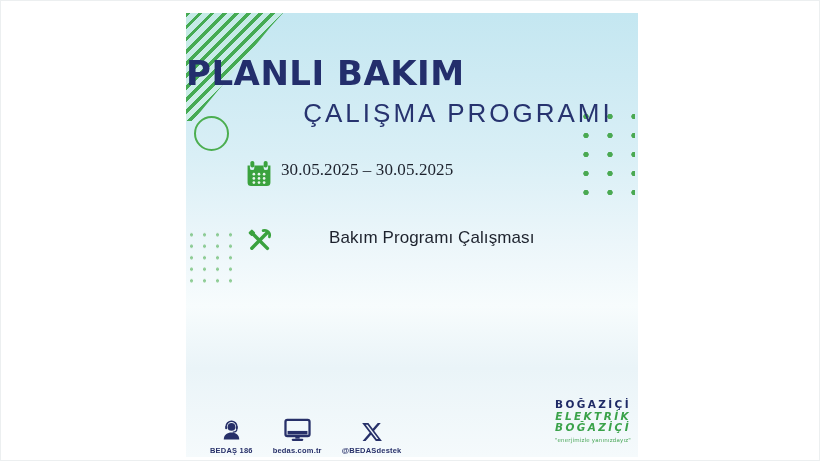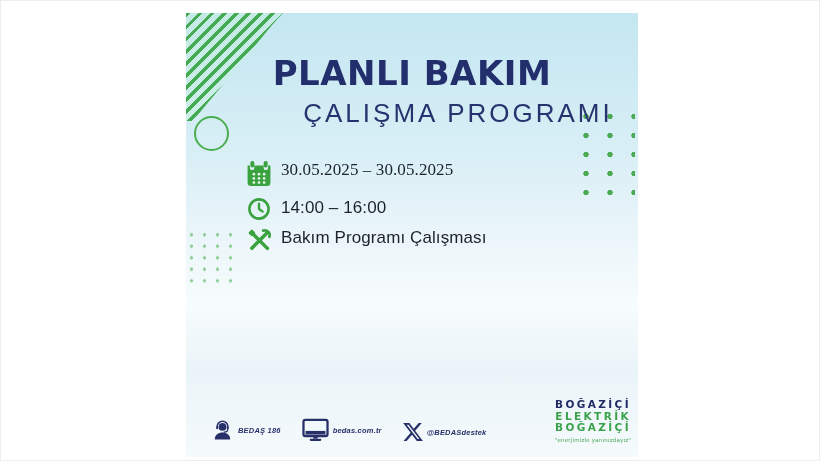--- a/index.html
+++ b/index.html
@@ -32,55 +32,55 @@
     background-image:radial-gradient(circle,#4aa952 2.4px,rgba(74,169,82,0) 3px);
     background-size:24px 19px;background-position:2px 2px;background-repeat:repeat;
   }
   .dots-left{
     position:absolute;left:-1px;top:216px;width:50px;height:56px;
     background-image:radial-gradient(circle,rgba(76,174,80,.6) 1.3px,rgba(76,174,80,0) 1.9px);
     background-size:13px 11.5px;background-repeat:repeat;
   }
   
   .title1{
-    position:absolute;left:0;top:42px;width:100%;text-align:center;
+    position:absolute;left:0;top:42px;width:100%;
     font-family:"DejaVu Sans","Liberation Sans",sans-serif;
     font-weight:bold;font-size:34px;line-height:1.1;color:#232e6c;letter-spacing:.5px;
   }
   .title2{
     position:absolute;left:0;top:85px;width:100%;text-align:center;
     font-family:"Liberation Sans",sans-serif;
     font-weight:400;font-size:26px;color:#27336f;letter-spacing:3px;padding-left:46px;
   }
   
   .row{position:absolute;display:flex;align-items:flex-start;}
   .row .ic{width:30px;flex:0 0 30px;display:flex;justify-content:center;}
   .row .tx{
     margin-left:7px;font-size:17px;color:#1d222d;line-height:22.5px;
     letter-spacing:.1px;
   }
   #row-date{left:58px;top:146px;font-family:Liberation Serif, serif;}
   #row-time{left:58px;top:184px;}
-  #row-work{left:58px;top:214px;}
+  #row-work{left:58px;top:214px;gap:48px;}
   #row-loc{left:58px;top:246px;}
   #row-loc .tx{width:330px;}
   
   .contacts{
     position:absolute;left:24px;top:404px;display:flex;align-items:flex-end;gap:20px;
   }
-  .contact{display:flex;align-items:center;gap:3px;font-style:italic;}
+  .contact{display:flex;flex-direction:column;align-items:center;gap:3px;}
   .contact .label{
     font-size:7.5px;font-weight:bold;color:#273069;letter-spacing:.2px;white-space:nowrap;
   }
   .logo{
     position:absolute;right:7px;top:386px;width:92px;text-align:right;
     font-family:"DejaVu Sans","Liberation Sans",sans-serif;
   }
   .logo .l1{font-size:10.5px;font-weight:bold;letter-spacing:2.4px;color:#1f2a66;line-height:11.5px;}
-  .logo .l2,.logo .l3{font-size:10.5px;font-weight:bold;letter-spacing:2.4px;color:#3aa24a;line-height:11.5px;}
+  .logo .l2,.logo .l3{font-size:10.5px;font-weight:bold;letter-spacing:2.4px;color:#3aa24a;line-height:11.5px;font-style:italic;}
   .logo .tag{font-size:5.5px;color:#4aa758;margin-top:3px;letter-spacing:.2px;}
   svg{display:block;}
 </style>
 </head>
 <body>
 
 <div id="stage">
   <div id="card">
 
     <div class="stripes"></div>
@@ -106,29 +106,20 @@
               <circle cx="16.4" cy="16.2" r="1.15"></circle>
             <circle cx="7.6" cy="19.8" r="1.15"></circle>
               <circle cx="12" cy="19.8" r="1.15"></circle>
               <circle cx="16.4" cy="19.8" r="1.15"></circle>
           </g>
         </svg>
       </span>
       <span class="tx">30.05.2025 – 30.05.2025</span>
     </div>
 
-    <div class="row" id="row-time">
-      <span class="ic">
-        <svg width="24" height="24" viewBox="0 0 24 24">
-          <circle cx="12" cy="12" r="9.6" fill="none" stroke="#3aa23e" stroke-width="2.6"></circle>
-          <path d="M12 6.8 V12 L15.6 14.6" fill="none" stroke="#3aa23e" stroke-width="2.4" stroke-linecap="round" stroke-linejoin="round"></path>
-        </svg>
-      </span>
-      <span class="tx">14:00 – 16:00</span>
-    </div>
 
     <div class="row" id="row-work">
       <span class="ic">
         <svg width="27" height="27" viewBox="0 0 24 24">
           <g stroke="#3aa23e" stroke-linecap="round">
             <path d="M5.2 5.2 L19 19" stroke-width="3.1"></path>
             <rect x="2.9" y="2.9" width="4.6" height="4.6" rx="1" transform="rotate(45 5.2 5.2)" fill="#3aa23e" stroke="none"></rect>
             <path d="M18.8 5.2 L5.2 18.8" stroke-width="3.1"></path>
             <path d="M15.2 3.2 a4.4 4.4 0 0 1 5.6 5.6" fill="none" stroke-width="2.4"></path>
           </g>

